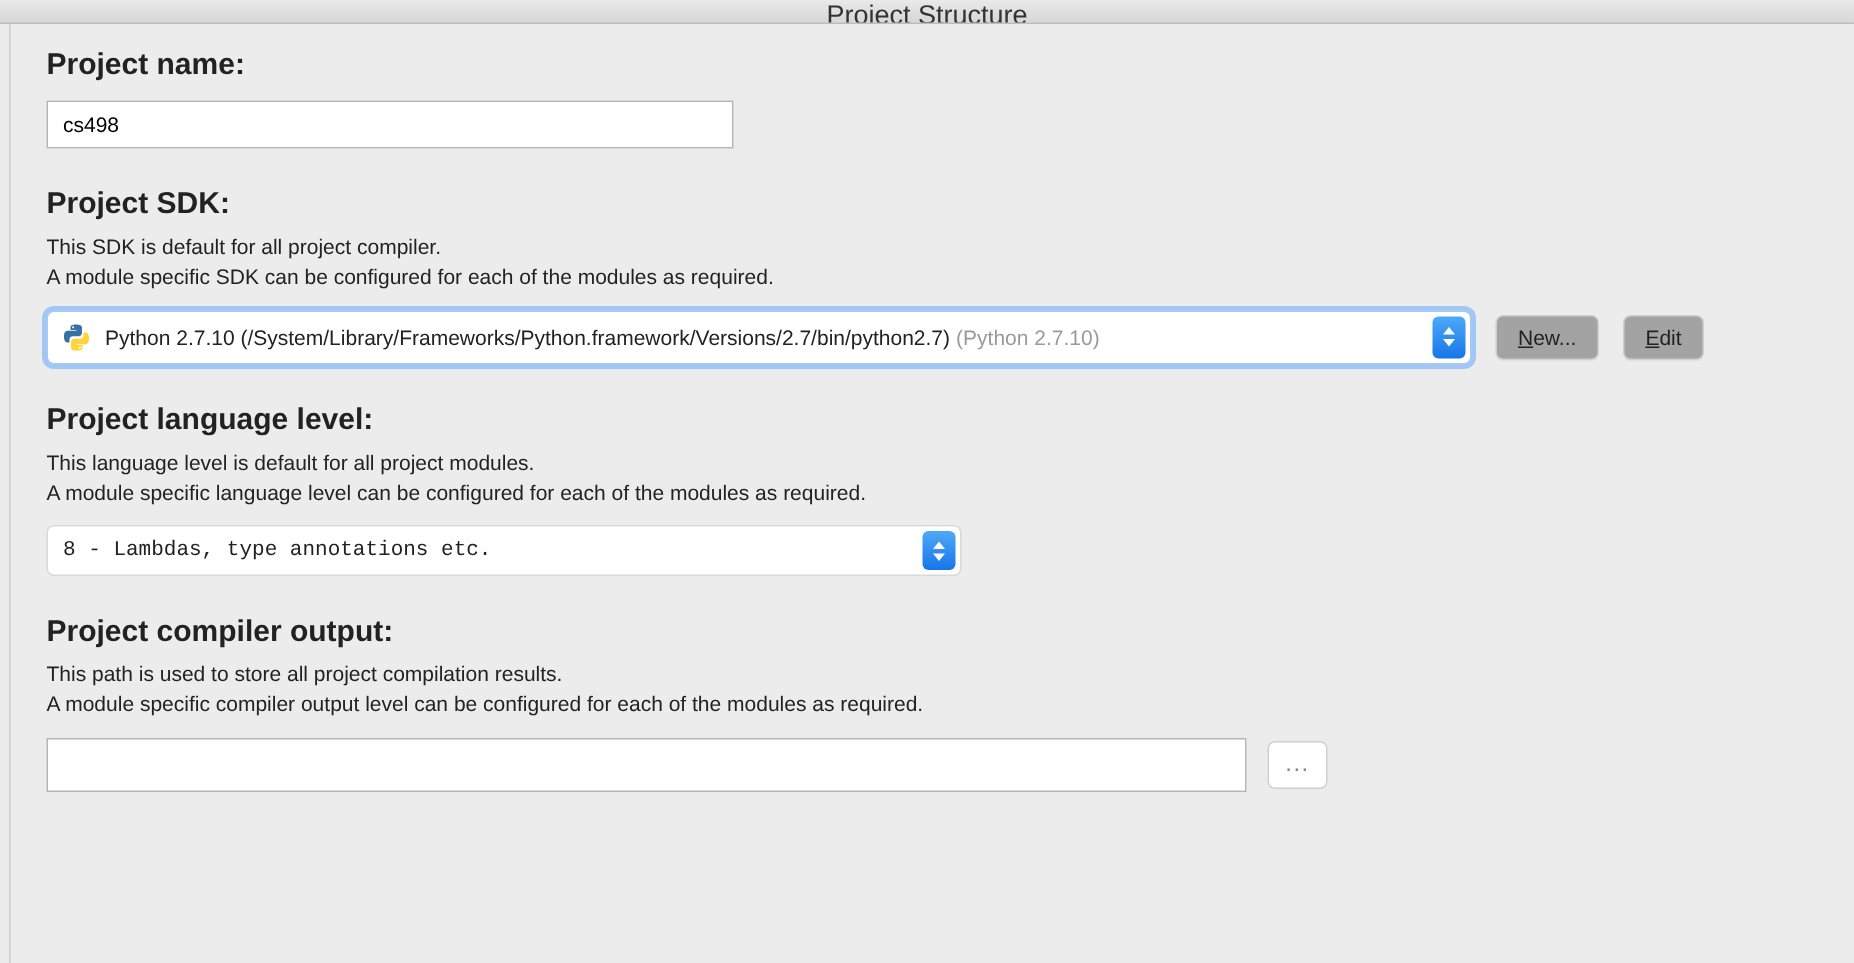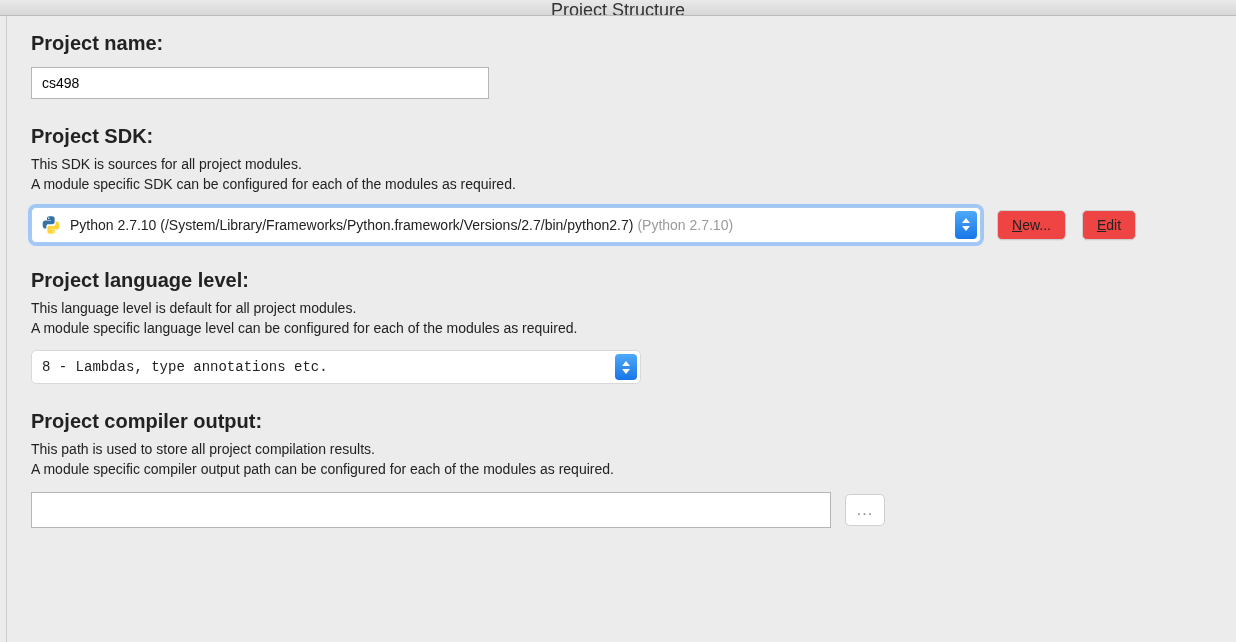--- a/index.html
+++ b/index.html
@@ -123,21 +123,21 @@
   .py-icon {
     width: 22px; height: 22px;
     margin-right: 8px;
     display: inline-flex;
     align-items: center;
     justify-content: center;
   }
   .btn {
     height: 30px;
     padding: 0 14px;
-    background: #ef4444;
+    background: #a3a3a3;
     border: 1px solid #cfcfcf;
     border-radius: 5px;
     font-size: 14px;
     font-family: inherit;
     color: #222;
     cursor: default;
     display: inline-flex;
     align-items: center;
     justify-content: center;
     box-shadow: 0 1px 0 rgba(0,0,0,0.04);
@@ -180,21 +180,21 @@
 
 <div class="content">
 
   <div class="section">
     <div class="label-bold">Project name:</div>
     <input class="text-input" type="text" value="cs498" style="">
   </div>
 
   <div class="section">
     <div class="label-bold">Project SDK:</div>
-    <div class="desc">This SDK is sources for all project modules.</div>
+    <div class="desc">This SDK is default for all project compiler.</div>
     <div class="desc">A module specific SDK can be configured for each of the modules as required.</div>
     <div class="sdk-row">
       <div class="combo-sdk">
         <span class="py-icon">
           <svg width="20" height="20" viewBox="0 0 32 32">
             <path fill="#3571A3" d="M15.8 2c-6.6 0-6.2 2.9-6.2 2.9v3h6.3v.9H6.9S2.6 8.3 2.6 15s3.7 6.4 3.7 6.4h2.2v-3.1s-.1-3.7 3.6-3.7h6.2s3.5.1 3.5-3.4V5.4S22.4 2 15.8 2zm-3.4 2a1.1 1.1 0 1 1 0 2.3 1.1 1.1 0 0 1 0-2.3z"></path>
             <path fill="#FFD43B" d="M16.2 30c6.6 0 6.2-2.9 6.2-2.9v-3h-6.3v-.9h9s4.3.5 4.3-6.2-3.7-6.4-3.7-6.4h-2.2v3.1s.1 3.7-3.6 3.7h-6.2s-3.5-.1-3.5 3.4v5.8S9.6 30 16.2 30zm3.4-2a1.1 1.1 0 1 1 0-2.3 1.1 1.1 0 0 1 0 2.3z"></path>
           </svg>
         </span>
         <span class="combo-text">Python 2.7.10 (/System/Library/Frameworks/Python.framework/Versions/2.7/bin/python2.7)</span>
@@ -216,20 +216,20 @@
     <div class="desc">A module specific language level can be configured for each of the modules as required.</div>
     <div class="combo-plain">
       <span class="combo-text">8 - Lambdas, type annotations etc.</span>
       <div class="stepper"></div>
     </div>
   </div>
 
   <div class="section">
     <div class="label-bold">Project compiler output:</div>
     <div class="desc">This path is used to store all project compilation results.</div>
-    <div class="desc">A module specific compiler output path can be configured for each of the modules as required.</div>
+    <div class="desc">A module specific compiler output level can be configured for each of the modules as required.</div>
     <div class="output-row">
       <input class="output-input" type="text" value="" style="">
       <button class="btn-browse">...</button>
     </div>
   </div>
 
 </div>
 
 </body></html>

